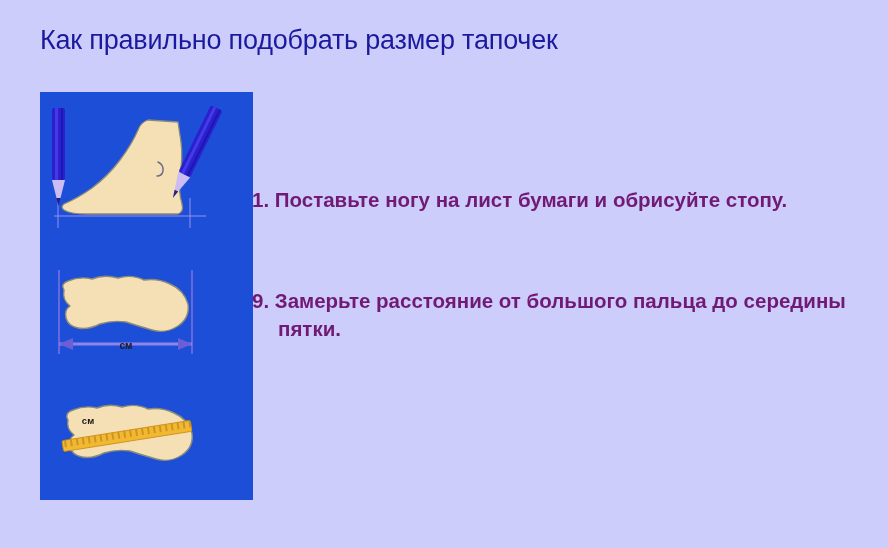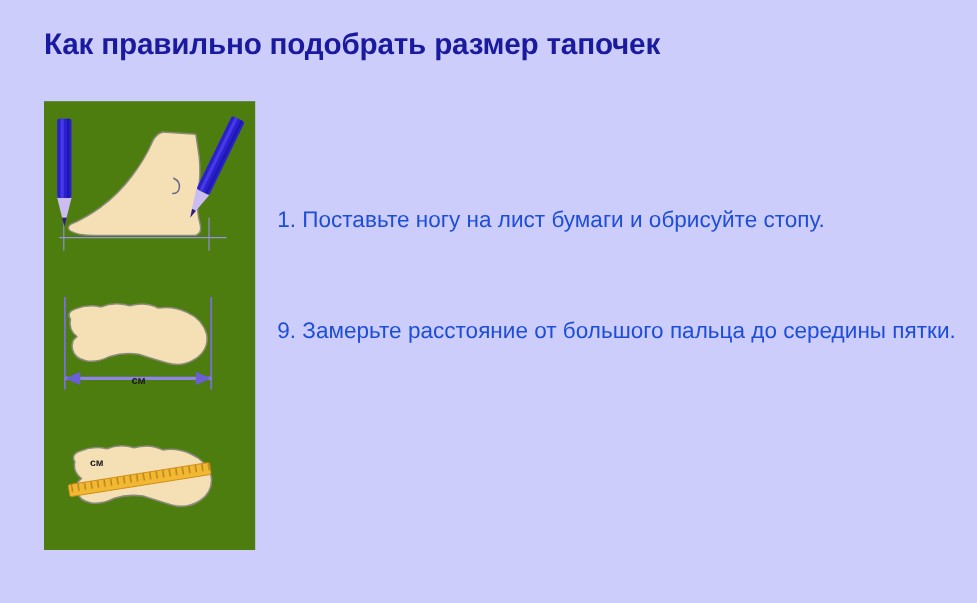--- a/index.html
+++ b/index.html
@@ -17,53 +17,53 @@
     position: relative;
     width: 888px;
     height: 548px;
     background: #cdcdfb;
   }
   .slide-title {
     position: absolute;
     left: 40px;
     top: 25px;
     font-size: 27px;
-    font-weight: bold;
+    font-weight: normal;
     color: #1a1a9e;
     letter-spacing: -0.2px;
     white-space: nowrap;
   }
   .illustration-panel {
     position: absolute;
     left: 40px;
     top: 92px;
-    width: 192px;
+    width: 213px;
     height: 408px;
-    background: #4d7c0f;
+    background: #1d4ed8;
   }
   .figure {
     position: absolute;
     left: 0;
     width: 196px;
   }
   .figure-foot-profile { top: 2px;   height: 142px; }
   .figure-footprint    { top: 160px; height: 110px; }
   .figure-tape         { top: 288px; height: 110px; }
   .figure svg { display: block; width: 100%; height: 100%; }
 
   .steps {
     position: absolute;
     left: 252px;
     top: 186px;
     width: 624px;
   }
   .step {
     font-size: 20.5px;
-    font-weight: normal;
-    color: #1d4ed8;
+    font-weight: bold;
+    color: #701a75;
     line-height: 1.34;
     padding-left: 26px;
     text-indent: -26px;
   }
   .step-2 { margin-top: 74px; }
 </style>
 </head>
 <body>
 
 <div class="slide">

